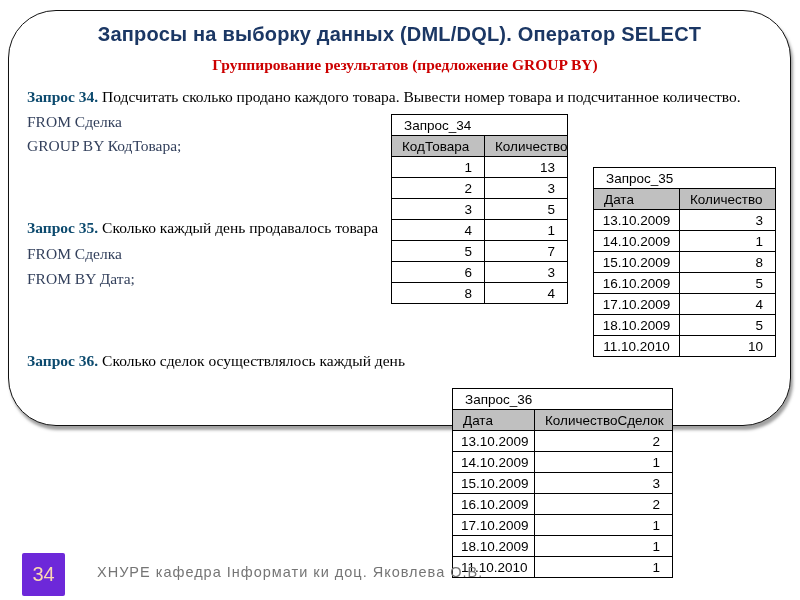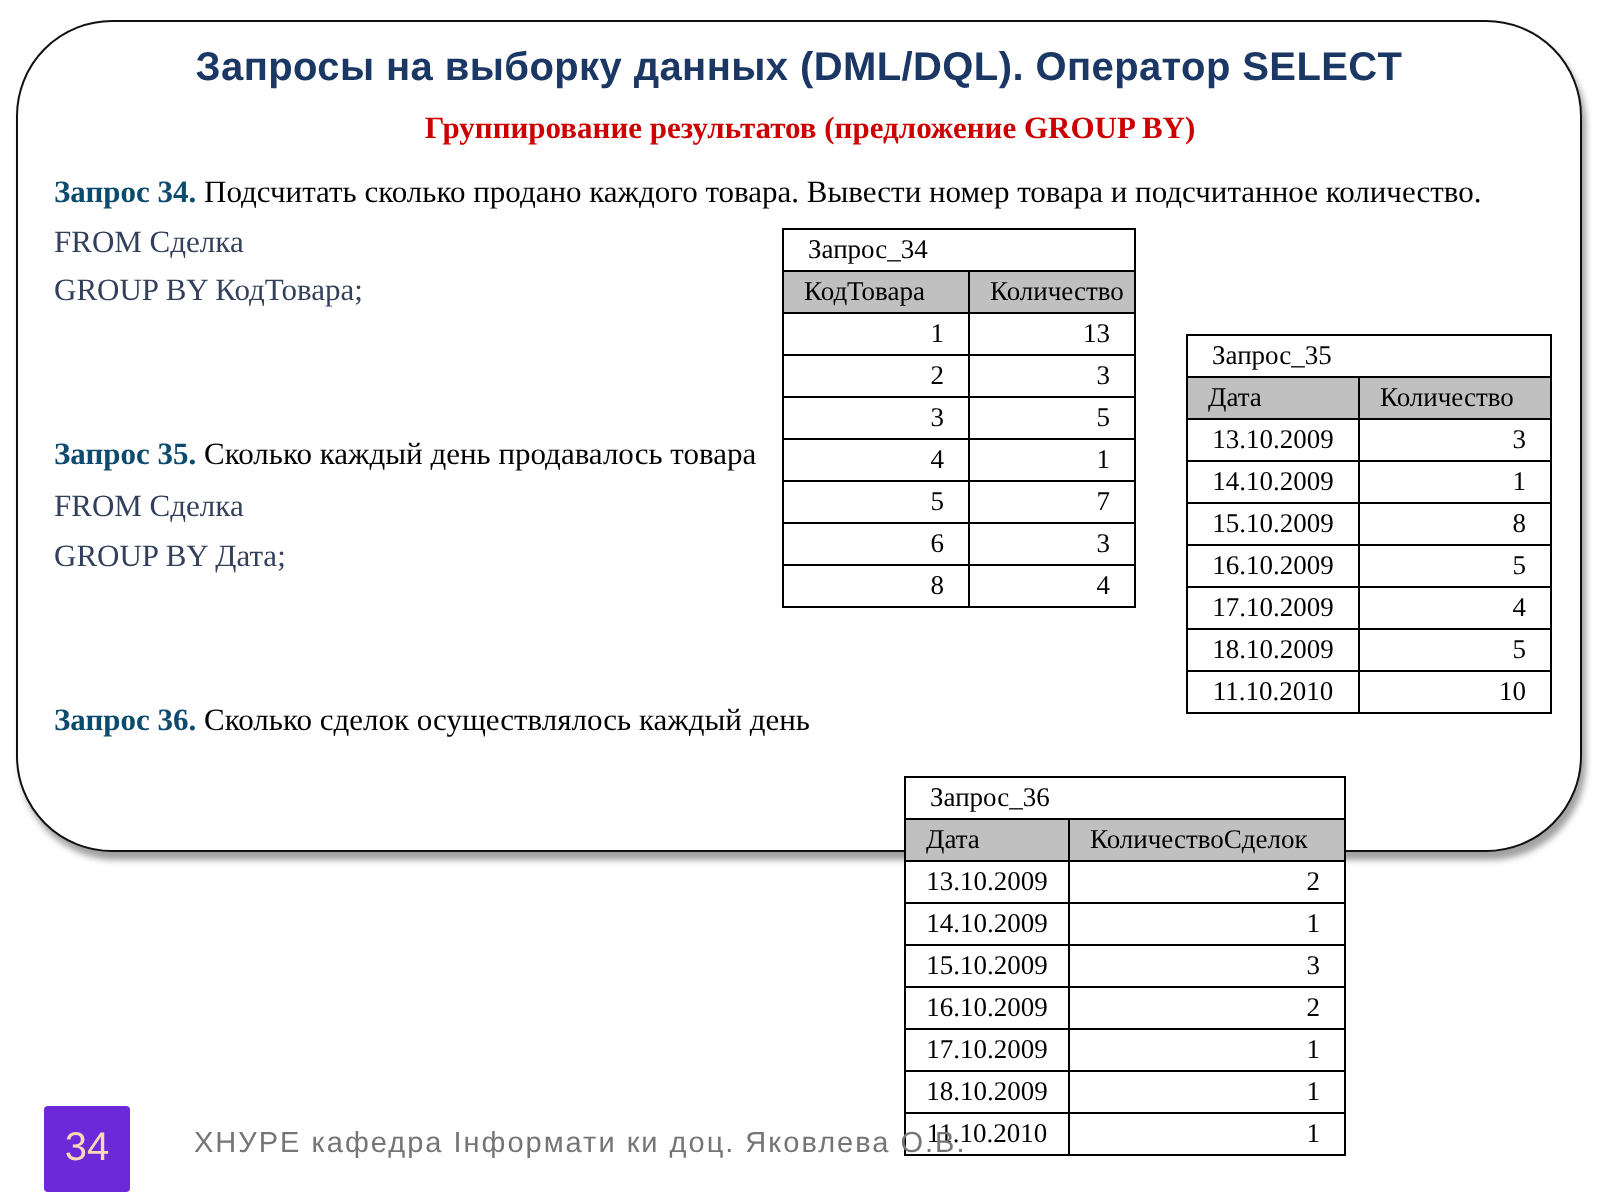--- a/index.html
+++ b/index.html
@@ -64,21 +64,20 @@
     color: #000;
     table-layout: fixed;
   }
   table.res th, table.res td {
     border: 1px solid #000;
     height: 21px;
     padding: 0 8px;
     font-weight: normal;
     text-align: left;
     overflow: hidden;
-    font-family: Liberation Serif, serif;
   }
   table.res .ttl td {
     background: #fff;
     padding-left: 12px;
   }
   table.res .hdr th {
     background: #C0C0C0;
     padding-left: 10px;
   }
   table.res td.num { text-align: right; padding-right: 12px; }
@@ -125,21 +124,21 @@
 
   <div class="qblock" id="q34">
     <div class="line"><span class="qlabel">Запрос 34.</span><span> Подсчитать сколько продано каждого товара. Вывести номер товара и подсчитанное количество.</span></div>
     <div class="line sql">FROM Сделка</div>
     <div class="line sql">GROUP BY КодТовара;</div>
   </div>
 
   <div class="qblock" id="q35">
     <div class="line"><span class="qlabel">Запрос 35.</span><span> Сколько каждый день продавалось товара</span></div>
     <div class="line sql">FROM Сделка</div>
-    <div class="line sql">GROUP BY Дата;</div>
+    <div class="line sql">FROM BY Дата;</div>
   </div>
 
   <div class="qblock" id="q36">
     <div class="line"><span class="qlabel">Запрос 36.</span><span> Сколько сделок осуществлялось каждый день</span></div>
   </div>
 
   <table class="res" id="t34">
     <colgroup>
         <col class="c0">
         <col class="c1">

